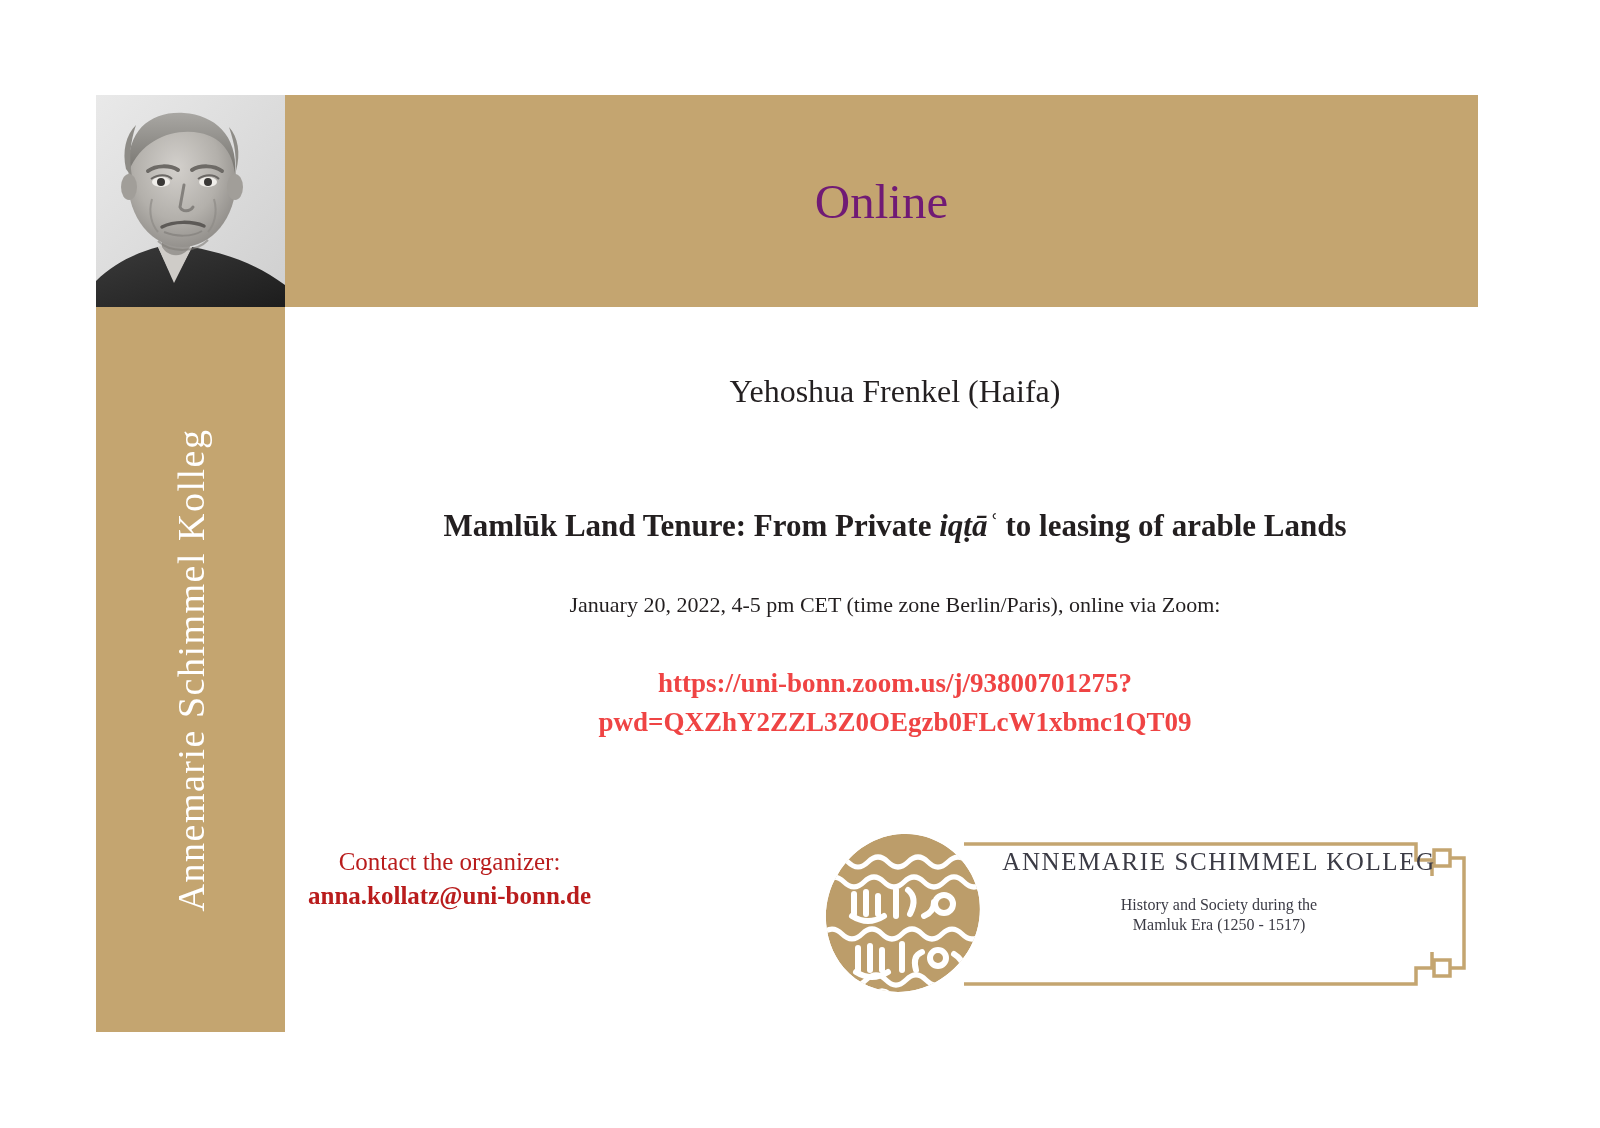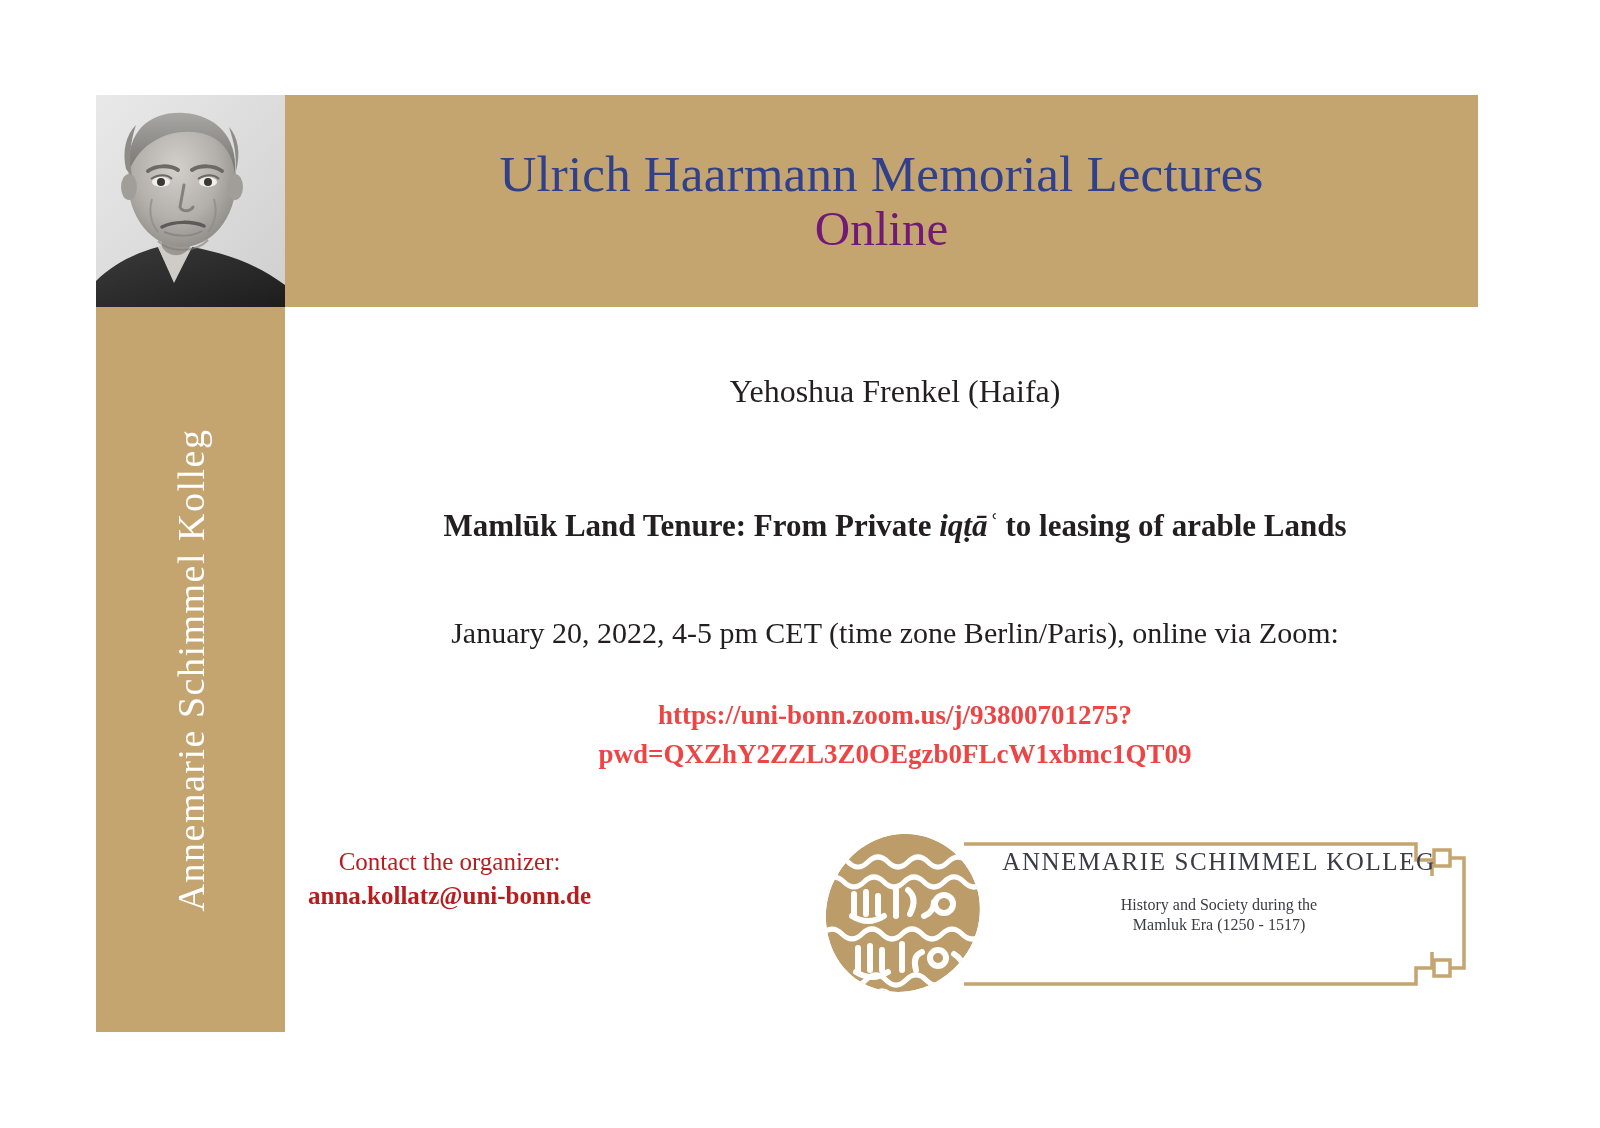--- a/index.html
+++ b/index.html
@@ -104,23 +104,23 @@
     font-size: 31px;
     font-weight: bold;
     line-height: 1.45;
     margin-top: 94px;
     padding: 0 110px;
   }
   .lecture-title .translit {
     font-style: italic;
   }
   .datetime {
-    font-size: 30px;
+    font-size: 22px;
     line-height: 1.3;
-    margin-top: 64px;
+    margin-top: 42px;
   }
   .zoom-link {
     margin-top: 44px;
     color: #ef4444;
     font-size: 27px;
     font-weight: bold;
     line-height: 1.45;
   }
   .zoom-link div { white-space: nowrap; }
 
@@ -236,21 +236,20 @@
       <path d="M68 137 C80 142 96 142 106 136" stroke="#8b8884" stroke-width="2" fill="none"></path>
 
       <path d="M62 146 C74 158 100 158 112 145" stroke="#7e7b77" stroke-width="2" fill="none" opacity="0.6"></path>
 
       <path d="M56 104 C52 118 56 130 62 137" stroke="#8d8a86" stroke-width="2" fill="none" opacity="0.7"></path>
       <path d="M118 104 C122 118 118 130 112 137" stroke="#8d8a86" stroke-width="2" fill="none" opacity="0.7"></path>
     </svg>
   </div>
 
   <div class="header-band">
-    <div class="header-title">Ulrich Haarmann Memorial Lectures</div>
     <div class="header-subtitle">Online</div>
   </div>
 
   <div class="sidebar">
     <div class="sidebar-label">Annemarie Schimmel Kolleg</div>
   </div>
 
   <div class="content">
     <div class="speaker">Yehoshua Frenkel (Haifa)</div>
 

